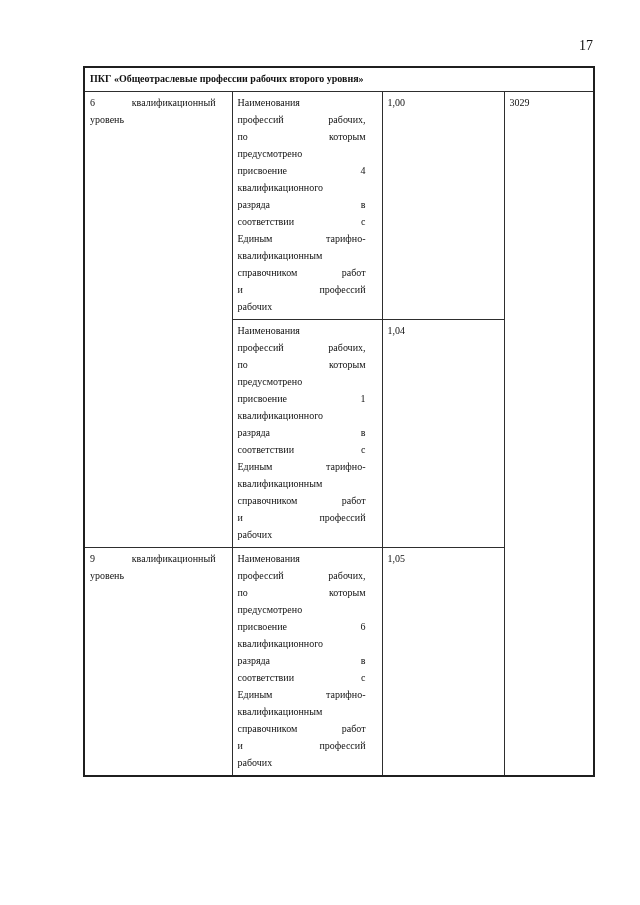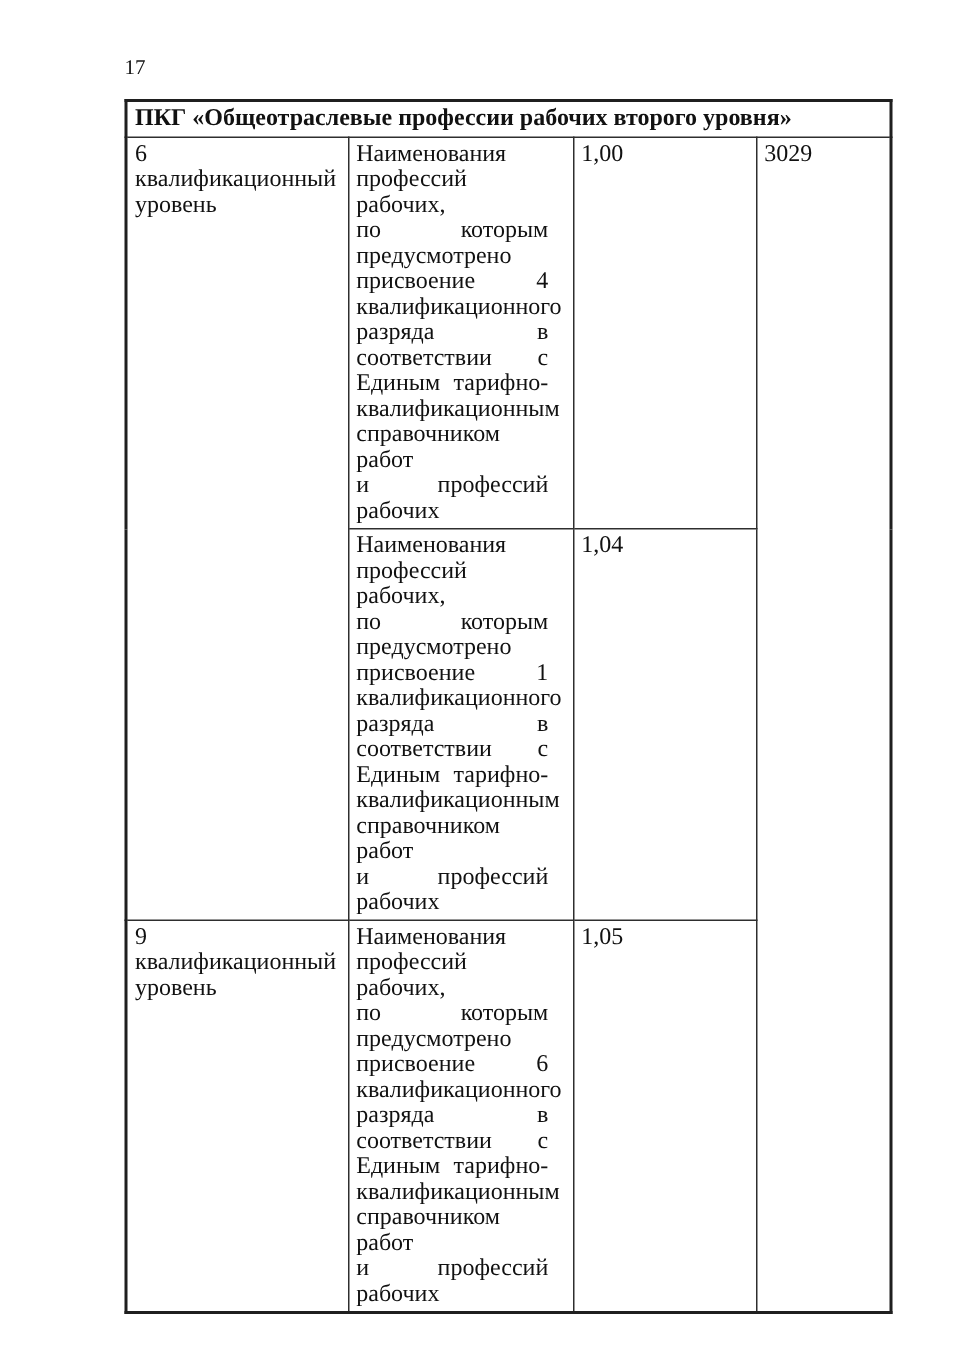--- a/index.html
+++ b/index.html
@@ -13,37 +13,37 @@
     height: 905px;
     font-family: "Liberation Serif", "DejaVu Serif", serif;
     color: #111111;
     overflow: hidden;
   }
   .page-number {
     position: absolute;
     top: 37px;
     left: 83px;
     width: 510px;
-    text-align: left;
+    text-align: right;
     font-size: 14px;
     line-height: 17px;
   }
   table.doc-table {
     position: absolute;
     left: 83px;
     top: 66px;
     width: 510px;
     border-collapse: collapse;
     table-layout: fixed;
     border: 2px solid #1f1f1f;
   }
   table.doc-table td {
     border: 1px solid #2e2e2e;
     vertical-align: top;
-    font-size: 16px;
+    font-size: 10px;
     line-height: 17px;
     padding: 2px 16px 3px 5px;
     overflow: hidden;
   }
   td.title-cell {
     font-weight: bold;
     font-size: 15px;
     line-height: 18px;
     height: 18px;
     padding: 1px 4px 1px 5px;

